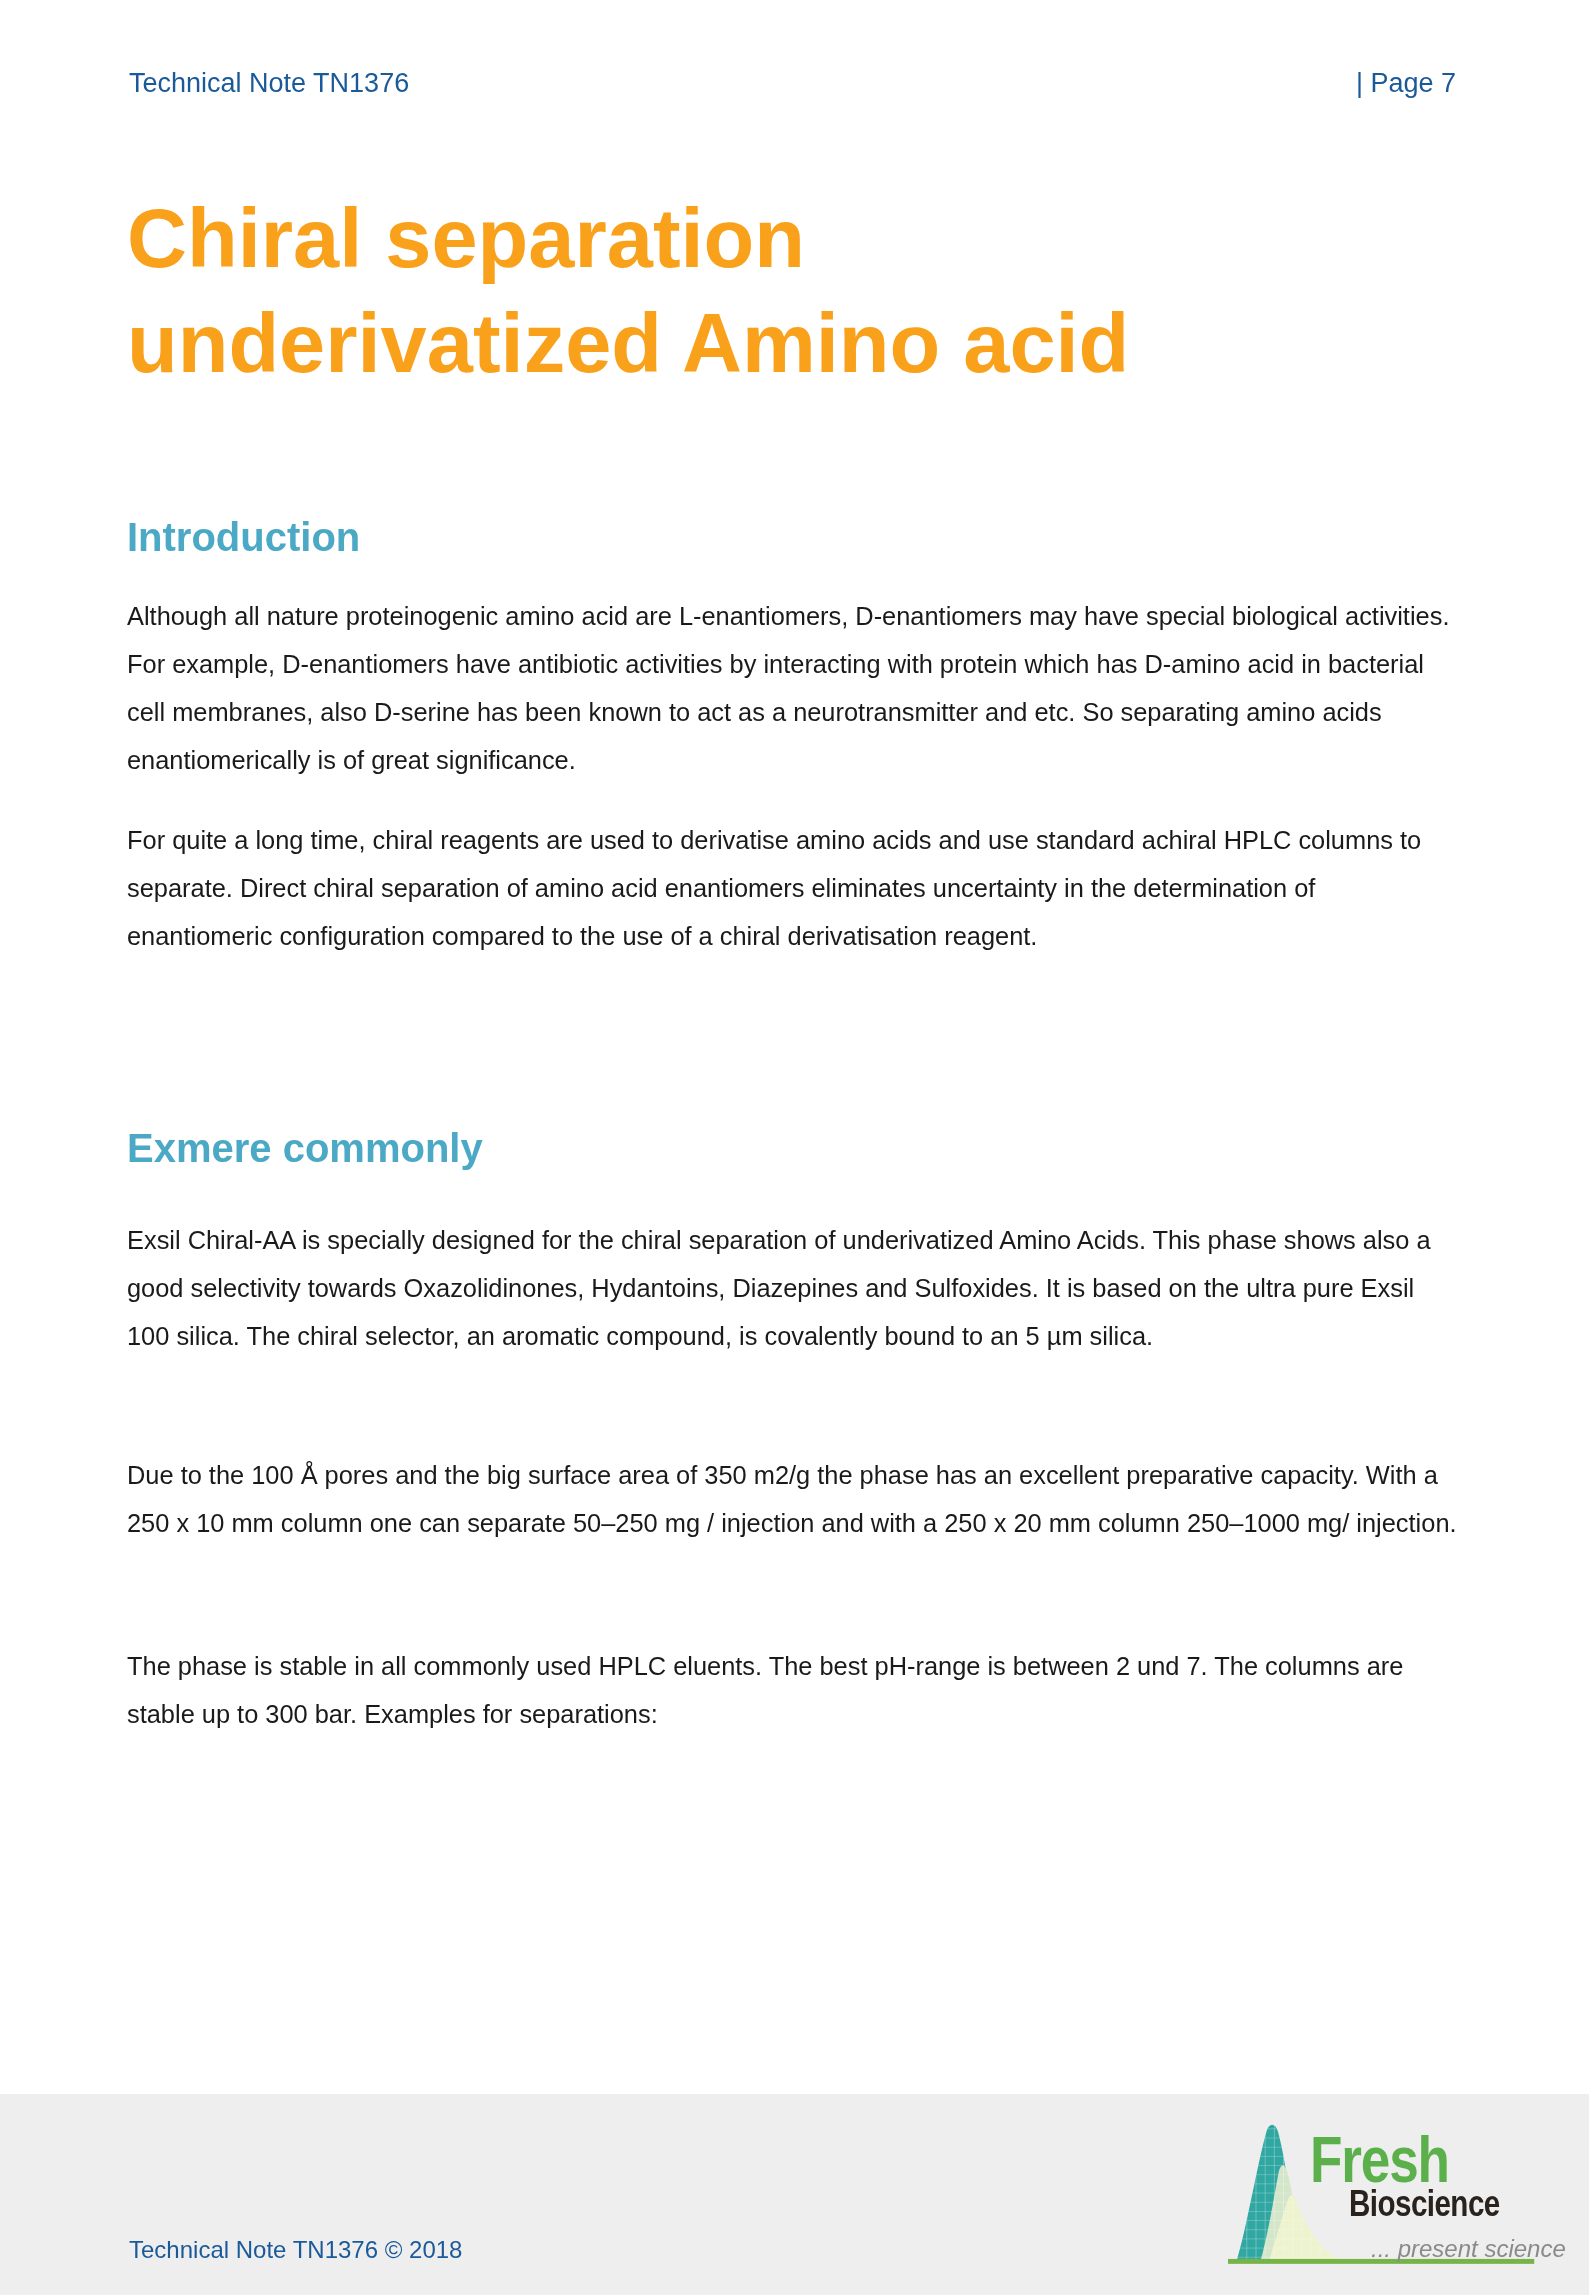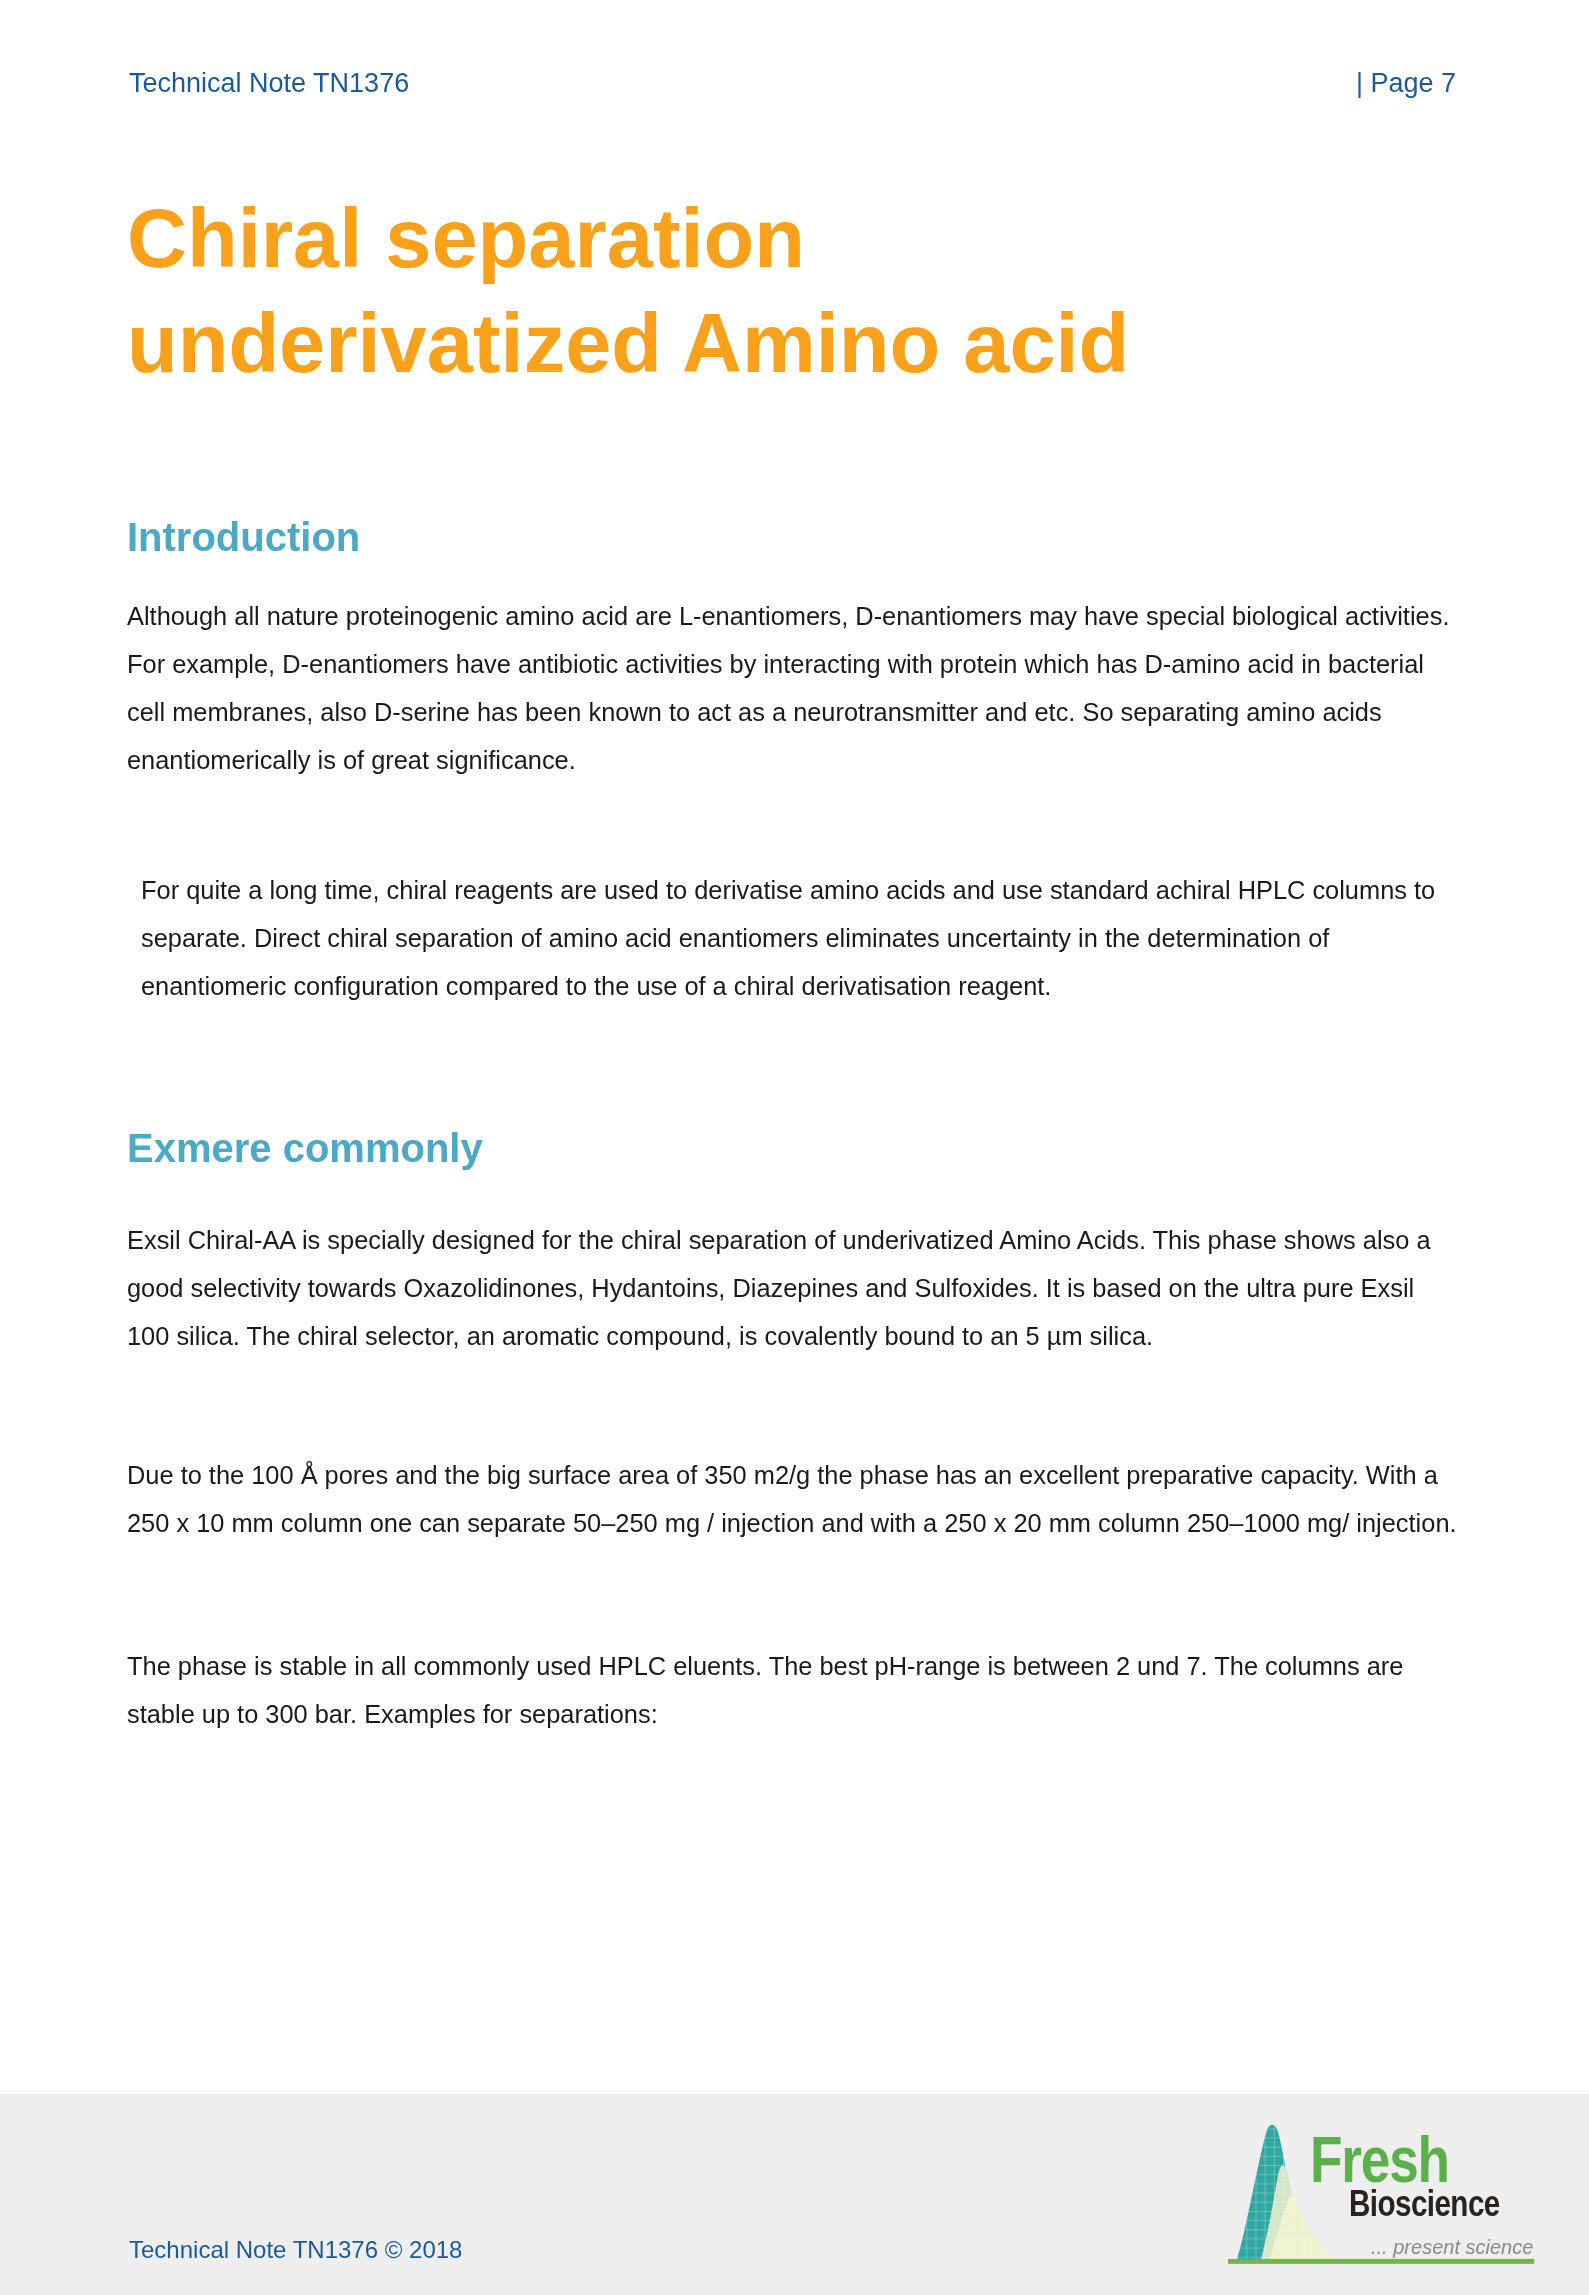--- a/index.html
+++ b/index.html
@@ -46,42 +46,42 @@
     white-space:nowrap;
   }
   .logo-bio{
     position:absolute;left:121px;top:66px;
     font-size:37px;font-weight:bold;color:#2a231d;line-height:1;
     transform:scaleX(.8);transform-origin:left top;letter-spacing:-0.7px;
     white-space:nowrap;
   }
   .logo-tag{
     position:absolute;left:143px;top:117px;
-    font-size:20px;font-style:italic;color:#8a8a8a;line-height:1.1;
+    font-size:24px;font-style:italic;color:#8a8a8a;line-height:1.1;
     white-space:nowrap;
   }
 </style>
 </head>
 <body>
 
 <div class="page">
 
   <div class="abs hdr" style="left:129px;top:67px;">Technical Note TN1376</div>
   <div class="abs hdr" style="right:133px;top:67px;">| Page 7</div>
 
   <div class="abs title">
     <div>Chiral separation</div>
     <div>underivatized Amino acid</div>
   </div>
 
   <div class="abs h2" style="top:497px;margin-top:16px;">Introduction</div>
 
   <div class="abs para" style="top:592px;">Although all nature proteinogenic amino acid are L-enantiomers, D-enantiomers may have special biological activities. For example, D-enantiomers have antibiotic activities by interacting with protein which has D-amino acid in bacterial cell membranes, also D-serine has been known to act as a neurotransmitter and etc. So separating amino acids enantiomerically is of great significance.</div>
 
-  <div class="abs para" style="top:866px;margin-left:14px;">For quite a long time, chiral reagents are used to derivatise amino acids and use standard achiral HPLC columns to separate. Direct chiral separation of amino acid enantiomers eliminates uncertainty in the determination of enantiomeric configuration compared to the use of a chiral derivatisation reagent.</div>
+  <div class="abs para" style="top:816px;">For quite a long time, chiral reagents are used to derivatise amino acids and use standard achiral HPLC columns to separate. Direct chiral separation of amino acid enantiomers eliminates uncertainty in the determination of enantiomeric configuration compared to the use of a chiral derivatisation reagent.</div>
 
   <div class="abs h2" style="top:1124px;">Exmere commonly</div>
 
   <div class="abs para" style="top:1216px;">Exsil Chiral-AA is specially designed for the chiral separation of underivatized Amino Acids. This phase shows also a good selectivity towards Oxazolidinones, Hydantoins, Diazepines and Sulfoxides. It is based on the ultra pure Exsil 100 silica. The chiral selector, an aromatic compound, is covalently bound to an 5 µm silica.</div>
 
   <div class="abs para" style="top:1451px;">Due to the 100 Å pores and the big surface area of 350 m2/g the phase has an excellent preparative capacity. With a 250 x 10 mm column one can separate 50–250 mg / injection and with a 250 x 20 mm column 250–1000 mg/ injection.</div>
 
   <div class="abs para" style="top:1642px;">
     <div>The phase is stable in all commonly used HPLC eluents. The best pH-range is between 2 und 7. The columns are stable up to 300 bar. Examples for separations:</div>
   </div>

